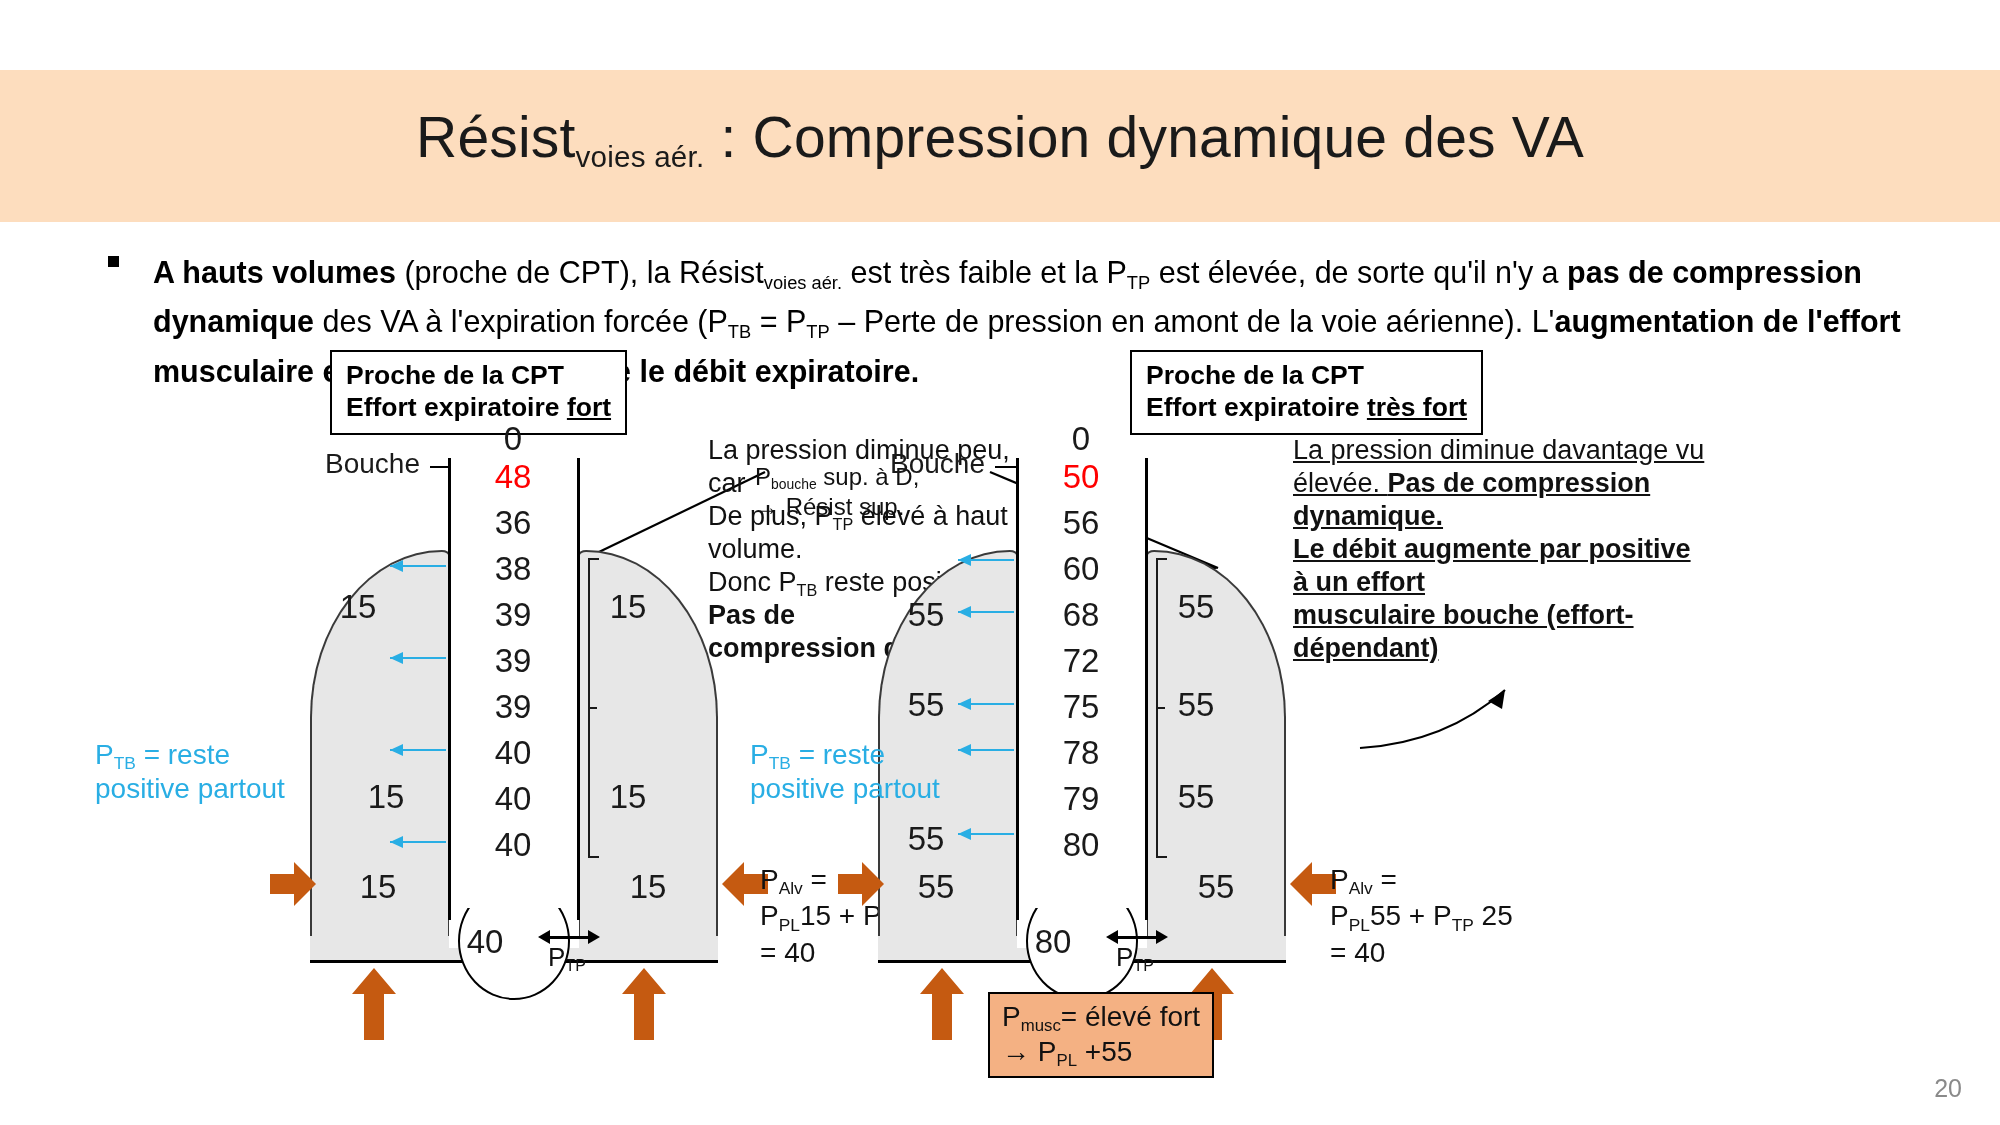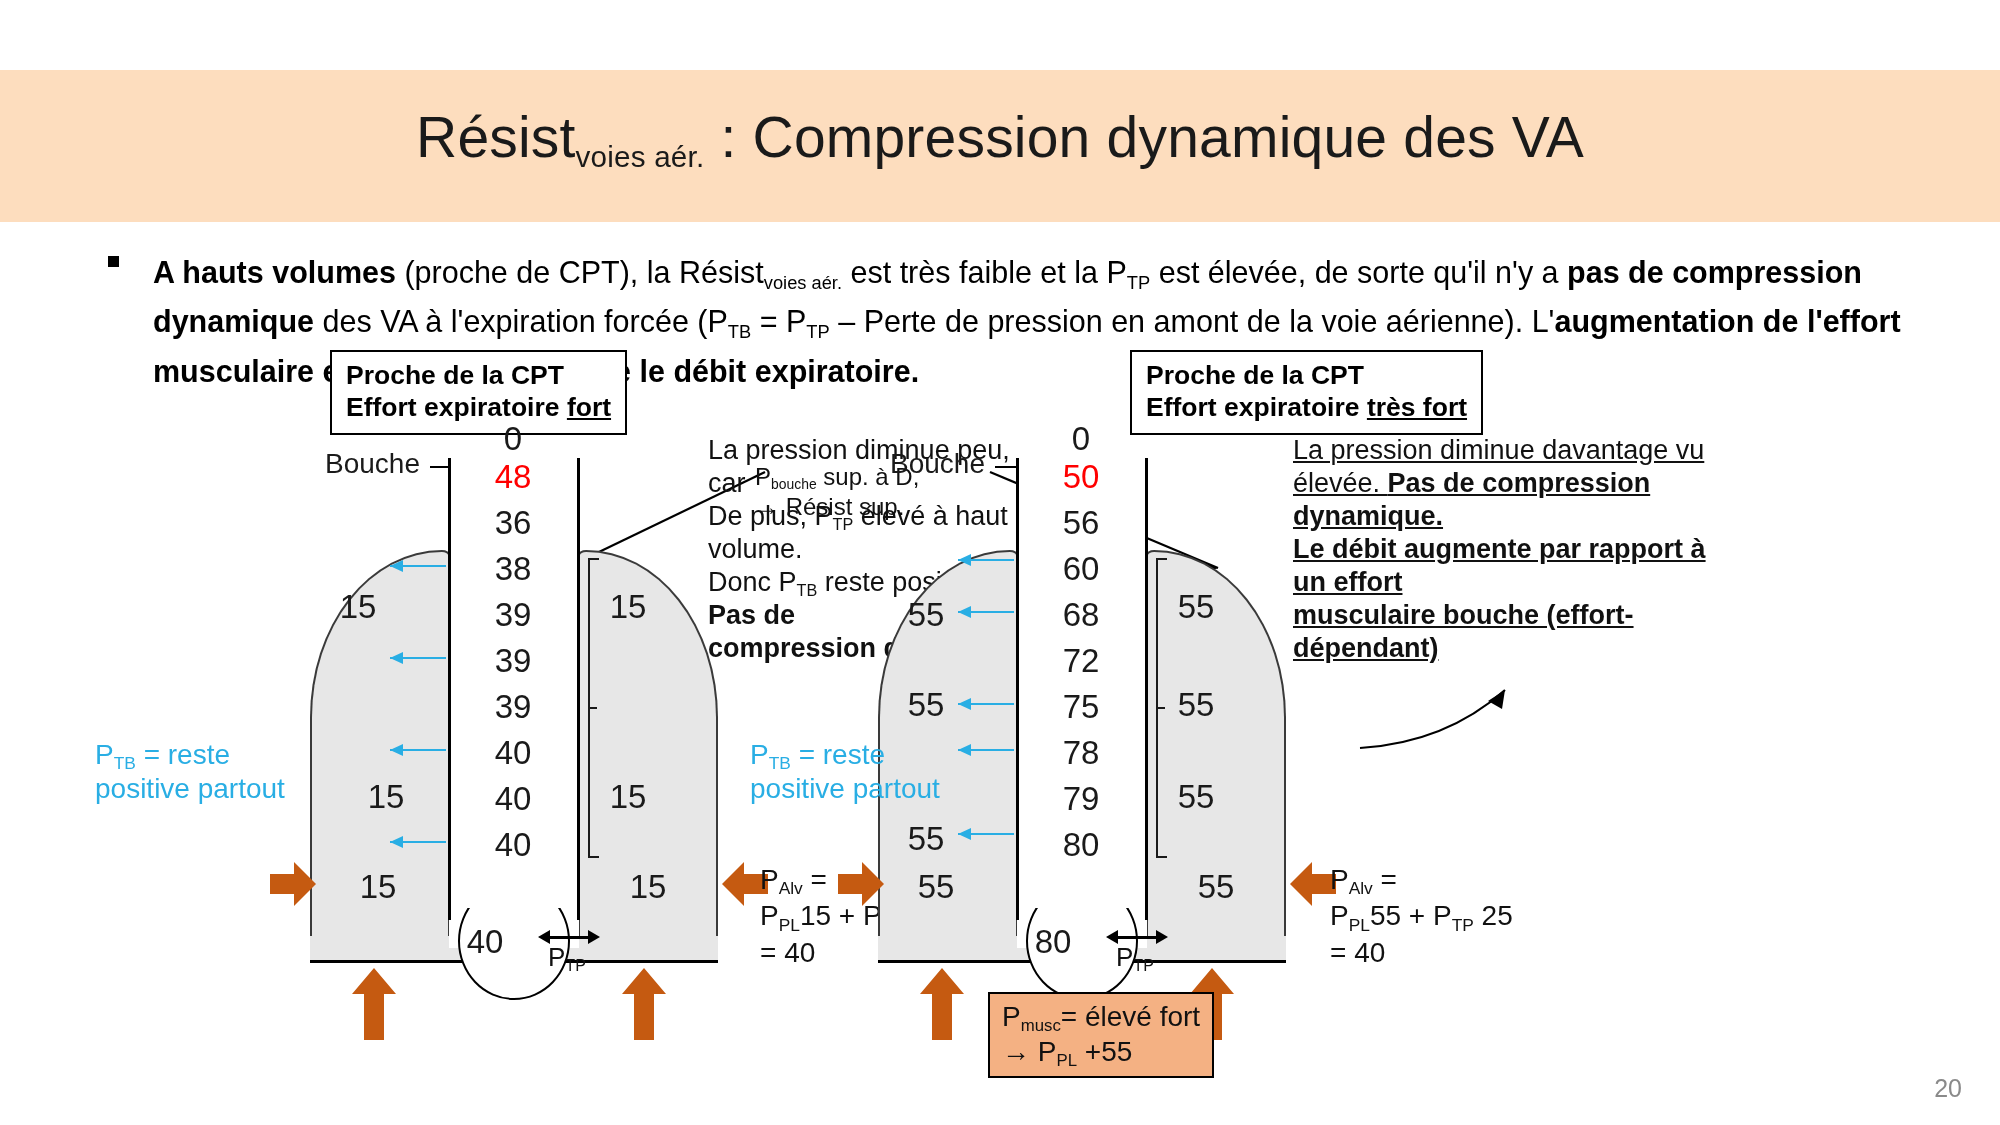--- a/index.html
+++ b/index.html
@@ -449,19 +449,19 @@
 
     <div class="palv" style="left:330px;top:432px;">
       <div><span>P</span><sub>Alv</sub><span> =</span></div>
       <div><span>P</span><sub>PL</sub><span>55 + P</span><sub>TP</sub><span> 25</span></div>
       <div>= 40</div>
     </div>
 
     <div class="callout" style="left:293px;top:4px;width:420px;text-decoration:underline;">
       <div>La pression diminue davantage vu</div>
       <div><span>élevée. </span><b>Pas de compression dynamique.</b></div>
-      <div><b>Le débit augmente par rapport à un effort</b></div>
+      <div><b>Le débit augmente par positive à un effort</b></div>
       <div><b>musculaire bouche (effort-dépendant)</b></div>
     </div>
   </div>
 
   <div class="page-num">20</div>
 </div>
 
 </body></html>

